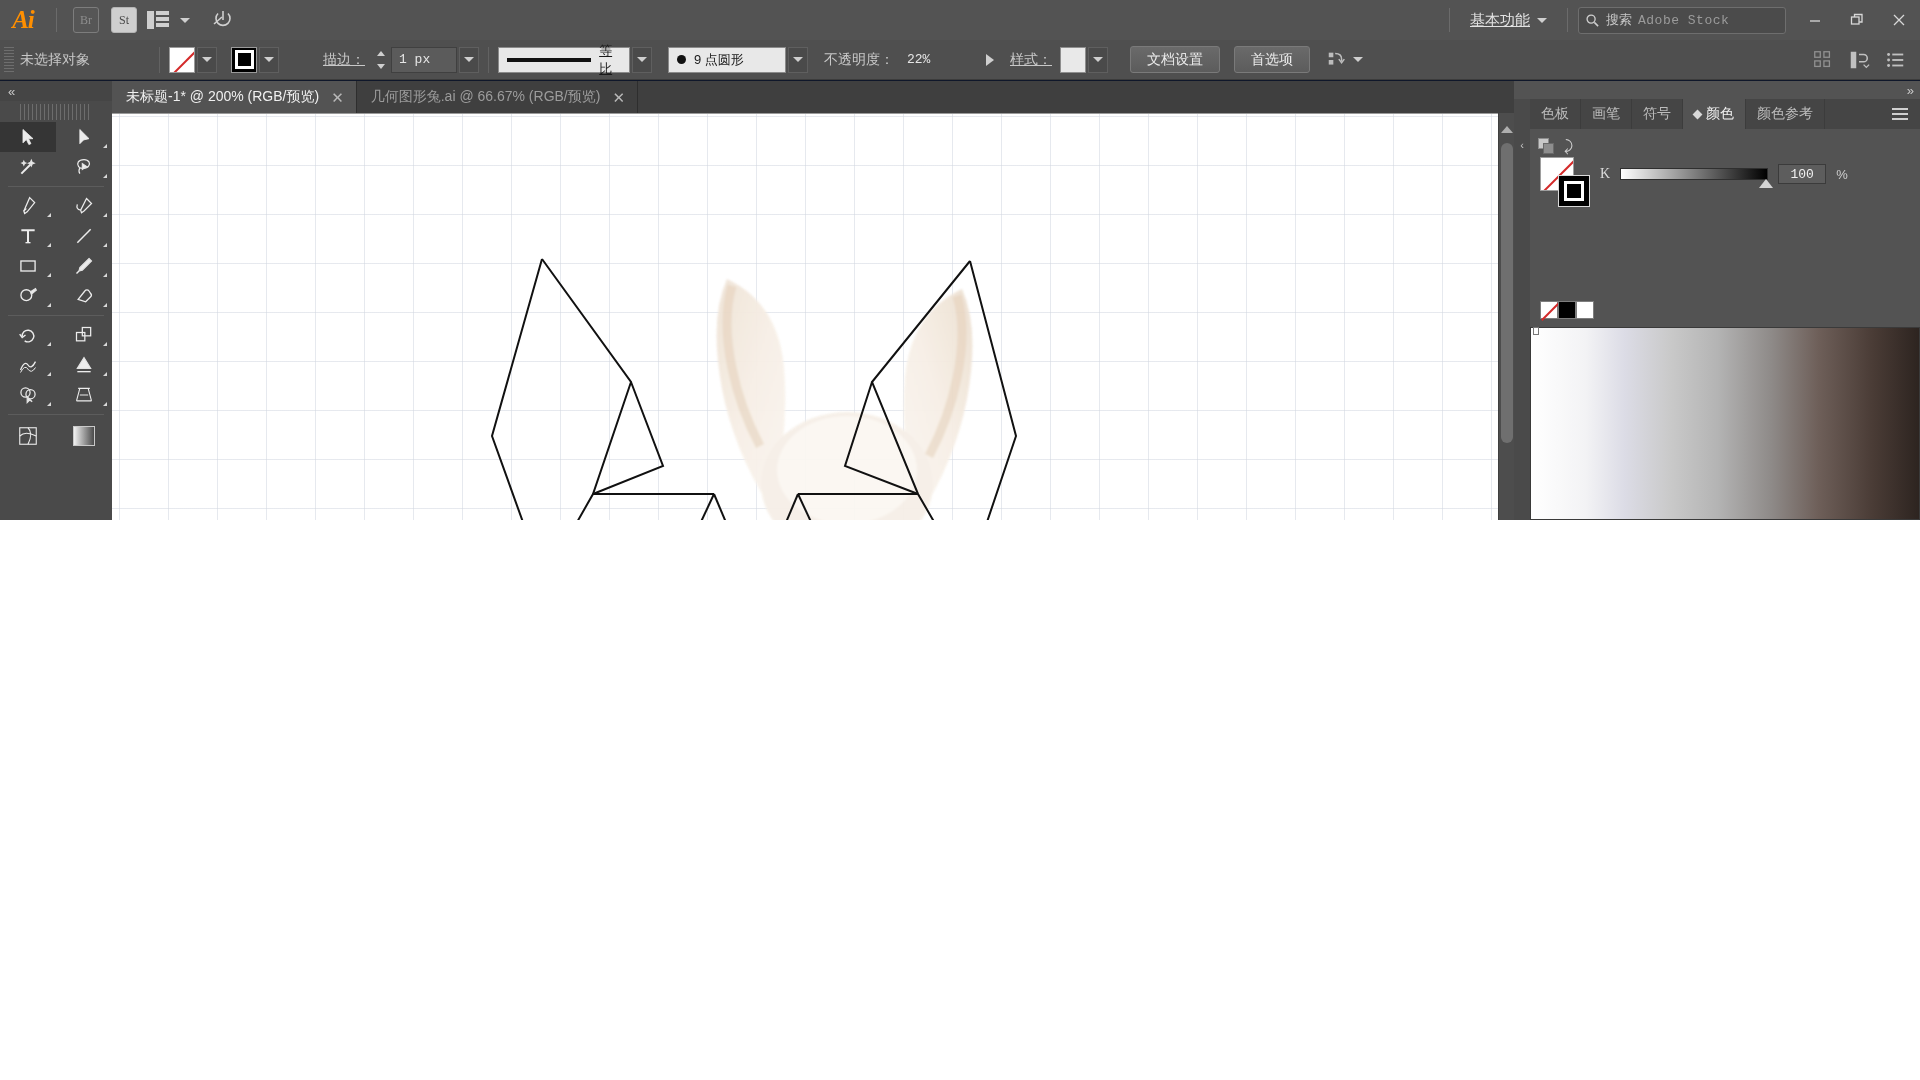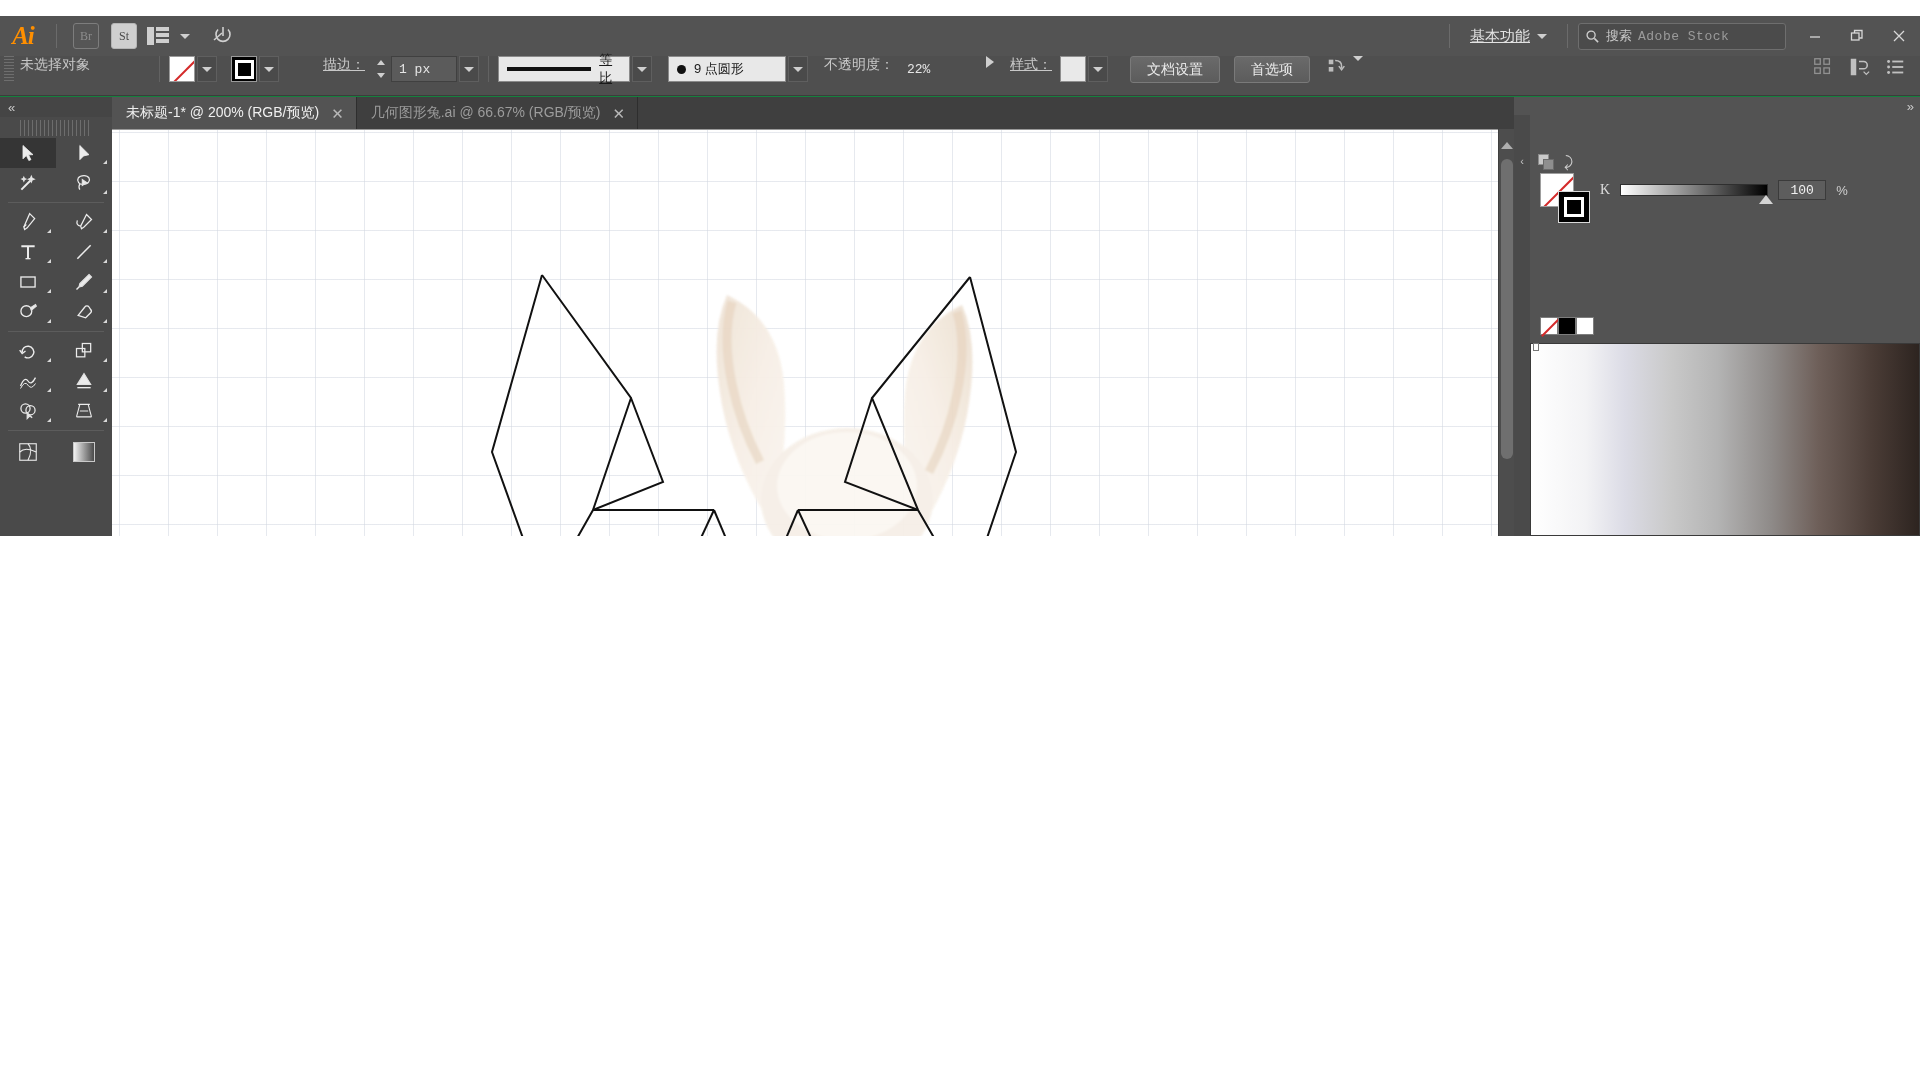--- a/index.html
+++ b/index.html
@@ -3,23 +3,23 @@
 <meta charset="utf-8">
 <style>
   * { box-sizing: border-box; margin: 0; padding: 0; }
   html, body {
     width: 1920px; height: 1080px;
     background: #ffffff;
     font-family: "Liberation Sans", "DejaVu Sans", sans-serif;
     overflow: hidden;
   }
   .app {
-    position: absolute; left: 0; top: 16px;
+    position: absolute; left: 0; top: 0;
     width: 1920px; height: 520px;
-    background: #15803d;
+    background: #0f172a;
     color: #d6d6d6;
   }
 
   
   .menubar {
     position: absolute; left: 0; top: 0; width: 1920px; height: 40px;
     background: #535353;
     display: flex; align-items: center;
   }
   .ai-logo {
@@ -89,21 +89,21 @@
 
   .wincontrols { display: flex; align-items: center; height: 40px; margin-left: 8px; }
   .wc { width: 42px; height: 40px; display: flex; align-items: center; justify-content: center; }
   .wc svg { stroke: #d8d8d8; fill: none; stroke-width: 1.3; }
 
   
   .ctrlbar {
     position: absolute; left: 0; top: 40px; width: 1920px; height: 40px;
     background: #4f4f4f;
     border-bottom: 1px solid #3c3c3c;
-    display: flex; align-items: flex-start;
+    display: flex; align-items: center;
   }
   .grip {
     width: 10px; height: 26px; margin: 0 6px 0 4px;
     background: repeating-linear-gradient(to bottom,#6e6e6e 0 1px,transparent 1px 3px);
   }
   .cb-text { font-size: 14px; color: #c8c8c8; white-space: nowrap; }
   .cb-sep { width: 1px; height: 26px; background: #626262; margin: 0 9px; }
 
   .swatch {
     width: 26px; height: 26px; border: 1px solid #9a9a9a; background: #fff;
@@ -715,20 +715,43 @@
 
   <div class="rightpanel">
     <div class="rp-railtop">
       <span class="dblchev">»</span>
     </div>
 
     <div class="rp-rail">
       <span class="cc">‹</span>
     </div>
 
+    <div class="paneltabs">
+      <div class="ptab">
+          <span>色板</span>
+        </div>
+      <div class="ptab">
+          <span>画笔</span>
+        </div>
+      <div class="ptab">
+          <span>符号</span>
+        </div>
+      <div class="ptab active">
+        <span class="diamond"></span>
+        <span>颜色</span>
+      </div>
+      <div class="ptab">
+          <span>颜色参考</span>
+        </div>
+      <div class="hamb">
+          <i></i>
+          <i></i>
+          <i></i>
+        </div>
+    </div>
 
     <div class="panelbody">
       <div class="fs-icons">
         <span class="mini-sq">
             <span class="b1"></span>
             <span class="b2"></span>
           </span>
         <span class="swap-ico">⤸</span>
       </div>
 

